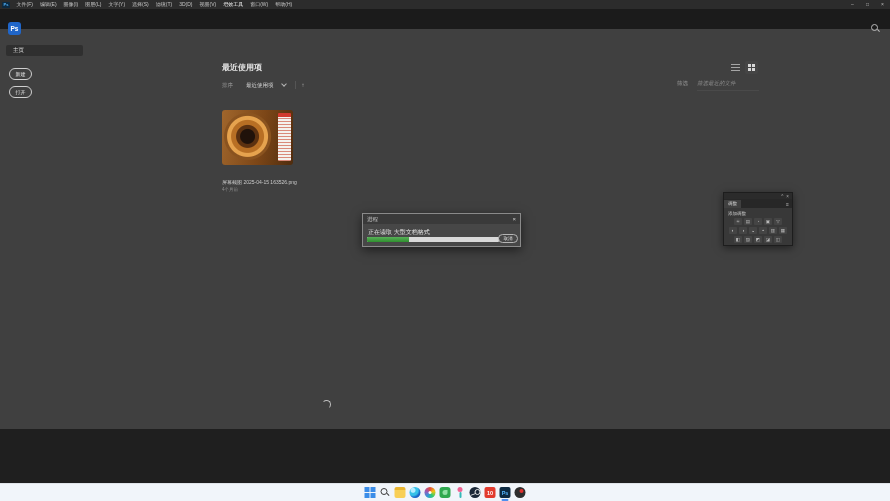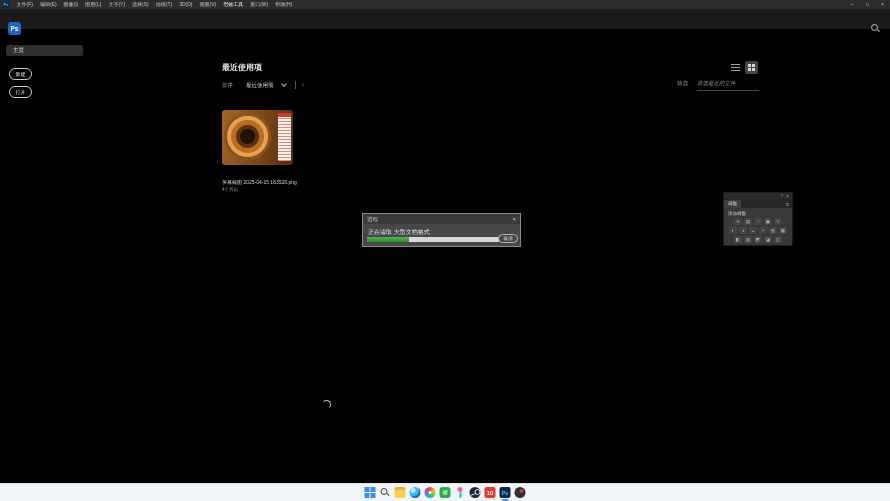--- a/index.html
+++ b/index.html
@@ -1,18 +1,18 @@
 <!DOCTYPE html>
 <html><head>
 <meta charset="utf-8">
 <style>
   * { margin:0; padding:0; box-sizing:border-box; }
   html,body { width:890px; height:501px; overflow:hidden; }
   body { font-family:"Liberation Sans","DejaVu Sans",sans-serif; background:#1f1f1f; }
-  .screen { position:relative; width:890px; height:501px; background:#000000; }
+  .screen { position:relative; width:890px; height:429px; background:#404040; }
 
   
   .menubar { position:absolute; left:0; top:0; width:890px; height:9px; background:#2c2c2c; display:flex; align-items:center; }
   .mini-ps { width:8px; height:6px; margin:0 3px 0 2px; background:#0d2a42; border-radius:1px; color:#54b6ff; font-size:4px; font-weight:bold; line-height:6px; text-align:center; }
   .menu-items { display:flex; height:9px; }
   .menu-items span { font-size:5px; line-height:9px; padding:0 3.5px; color:#c3c3c3; white-space:nowrap; cursor:default; }
   .menu-items span.hl { color:#ffffff; }
   .win-controls { position:absolute; right:0; top:0; height:9px; display:flex; }
   .win-controls span { width:15px; text-align:center; font-size:5px; line-height:9px; color:#bdbdbd; }
 

